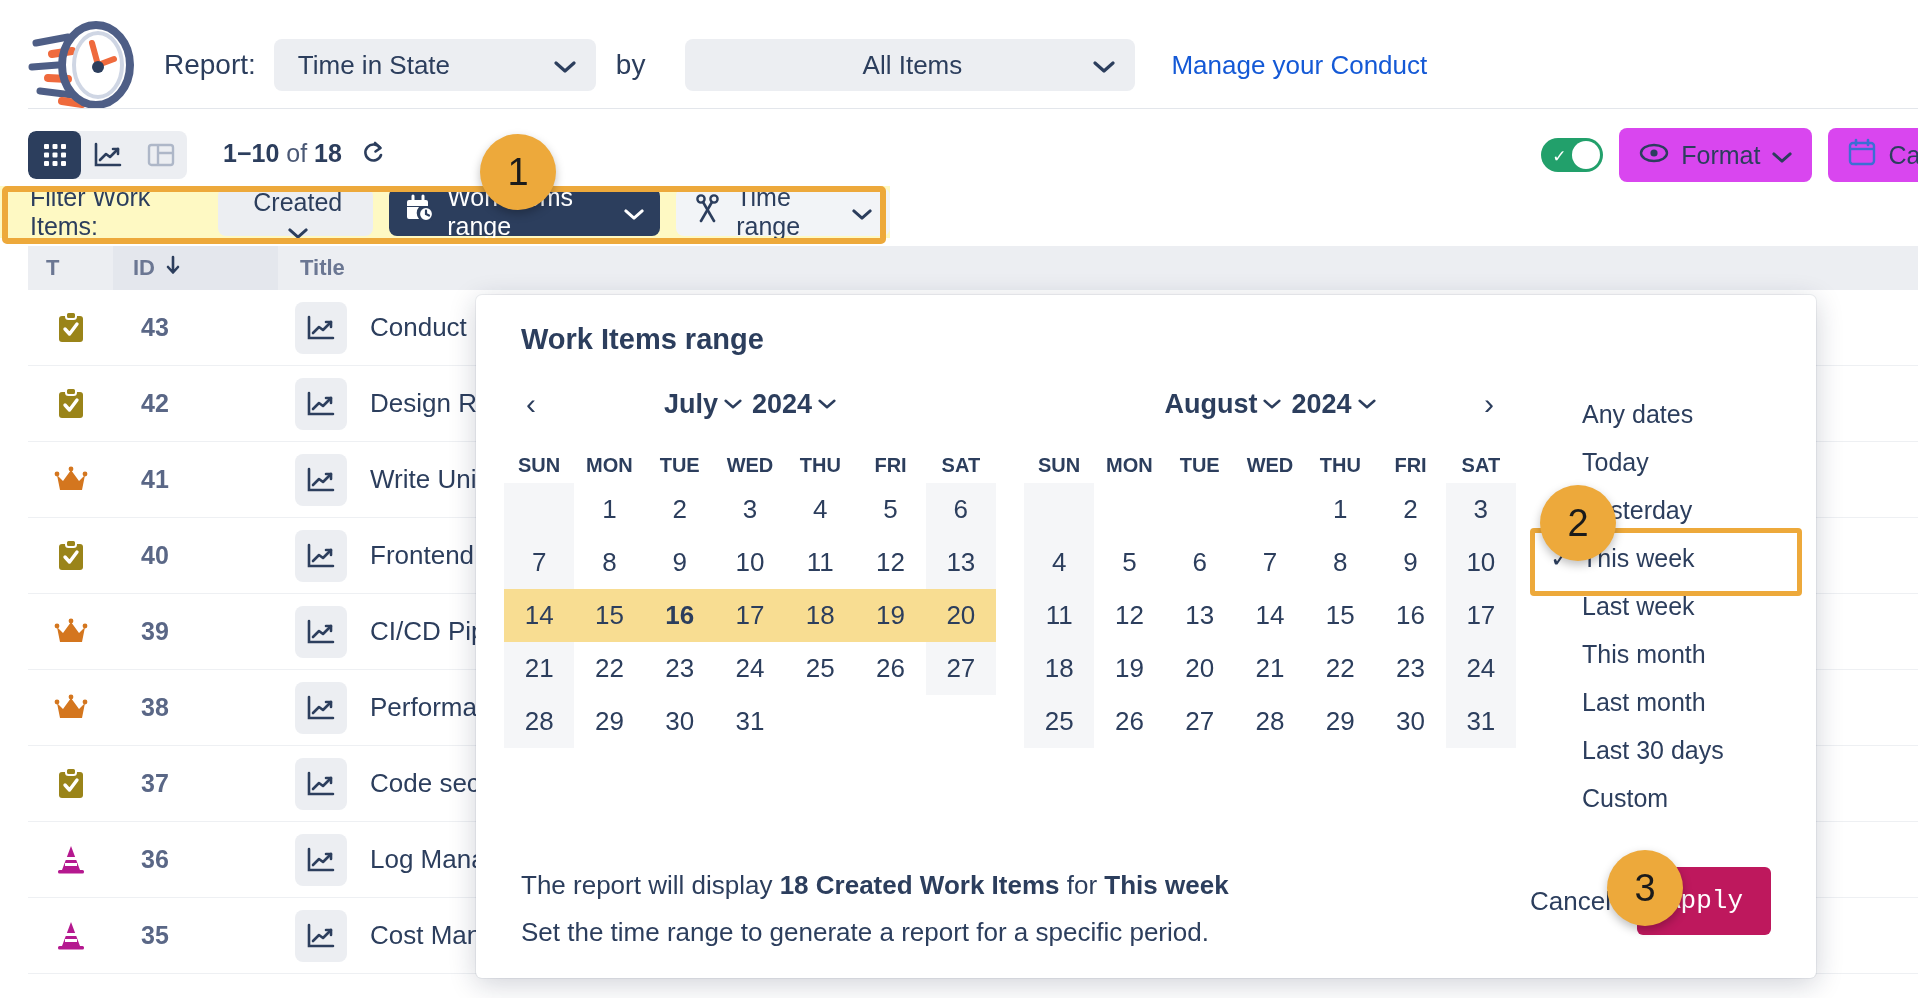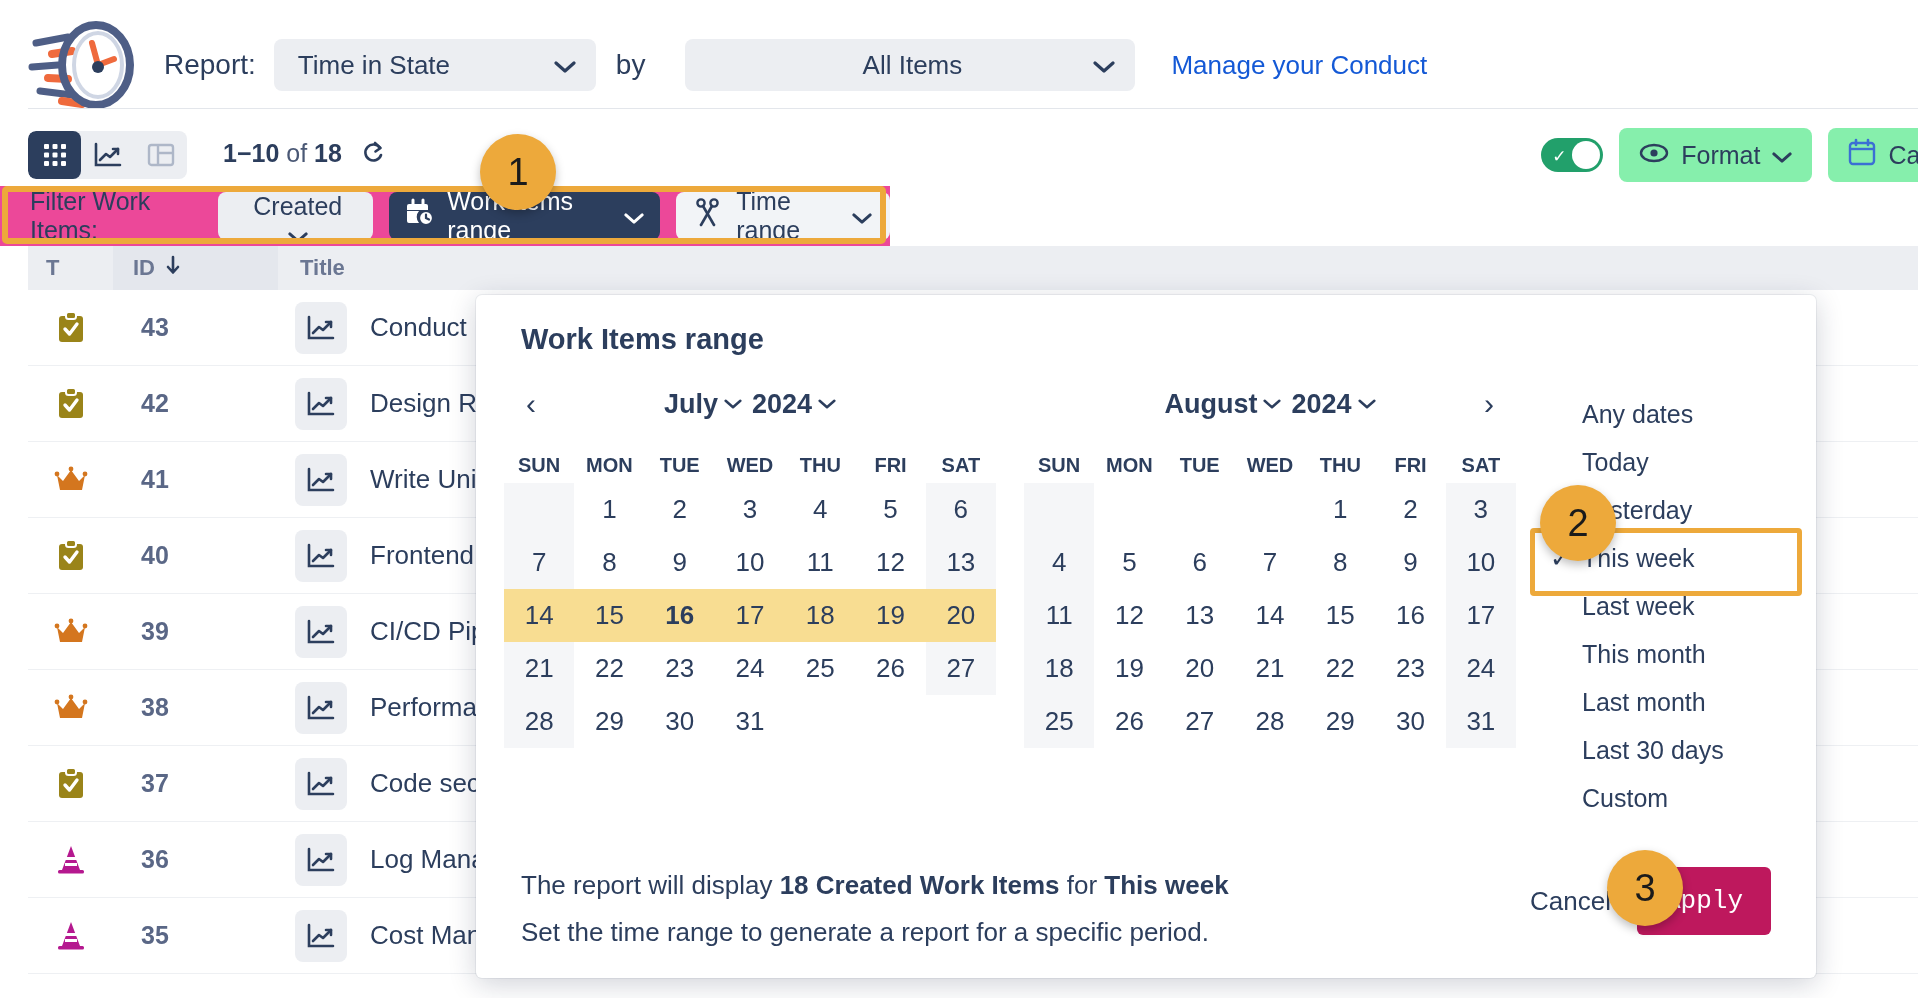--- a/index.html
+++ b/index.html
@@ -43,31 +43,31 @@
   .count-text .of { font-weight: normal; color: #4a5875; }
   .refresh-ic { margin-left: 12px; cursor: pointer; display:inline-block; vertical-align: -3px;}
 
   .toolbar-right { position: absolute; right: 0px; top: 128px; height: 54px; display: flex; align-items: center; gap: 16px; }
   .toggle-pill {
     width: 62px; height: 34px; border-radius: 17px; background: #22a06b; position: relative; cursor: pointer;
   }
   .toggle-pill .knob { position: absolute; right: 3px; top: 3px; width: 28px; height: 28px; border-radius: 50%; background: #fff; }
   .toggle-pill .tick { position: absolute; left: 11px; top: 8px; color: #fff; font-size: 17px; }
   .gbtn {
-    background: #86efac; border-radius: 8px; height: 54px; display: flex; align-items: center;
+    background: #d946ef; border-radius: 8px; height: 54px; display: flex; align-items: center;
     gap: 12px; padding: 0 20px; font-size: 25px; color: #2c3e5d; cursor: pointer; white-space: nowrap;
   }
 
   
   .filterbar-wrap {
     position: absolute; left: 0px; top: 186px; width: 890px; height: 60px;
   }
   .filterbar {
-    position: absolute; left: 0; top: 0; width: 890px; height: 60px;
-    background: #ec4899; display: flex; align-items: center; padding-left: 30px; gap: 16px;
+    position: absolute; left: 0; top: 0; width: 890px; height: 52px;
+    background: #fef9c3; display: flex; align-items: center; padding-left: 30px; gap: 16px;
   }
   .filter-label { font-size: 25px; color: #2c3e5d; }
   .fchip {
     background: #eceef2; border-radius: 8px; height: 48px; display: flex; align-items: center;
     justify-content: space-between; padding: 0 18px 0 22px; font-size: 25px; color: #2c3e5d; cursor: pointer;
   }
   .fchip.created { width: 170px; flex-direction: column; }
   .fchip.dark { background: #2c3e5d; color: #fff; padding: 0 16px; gap: 12px; justify-content: flex-start; }
   .fchip.light2 { background: #f2f4f7; gap: 14px; padding: 0 18px; justify-content:flex-start; }
   .highlight-box {

